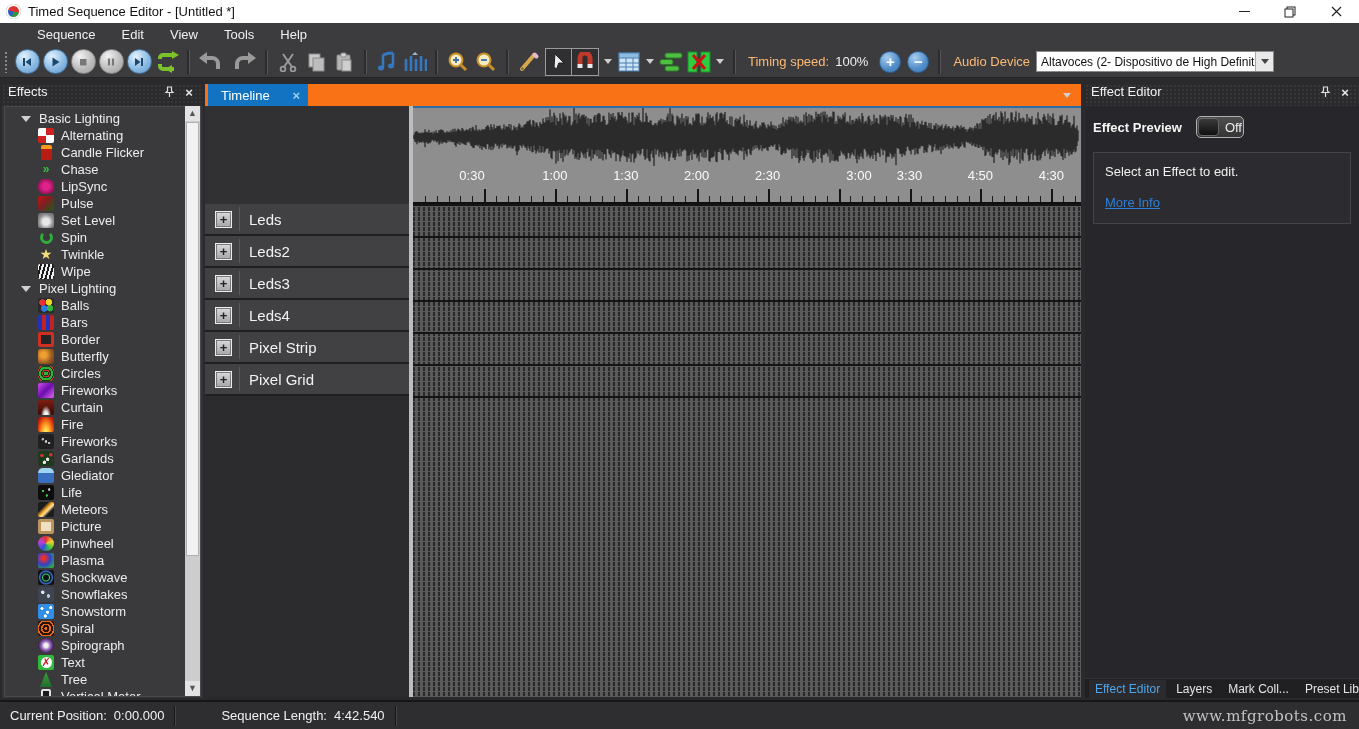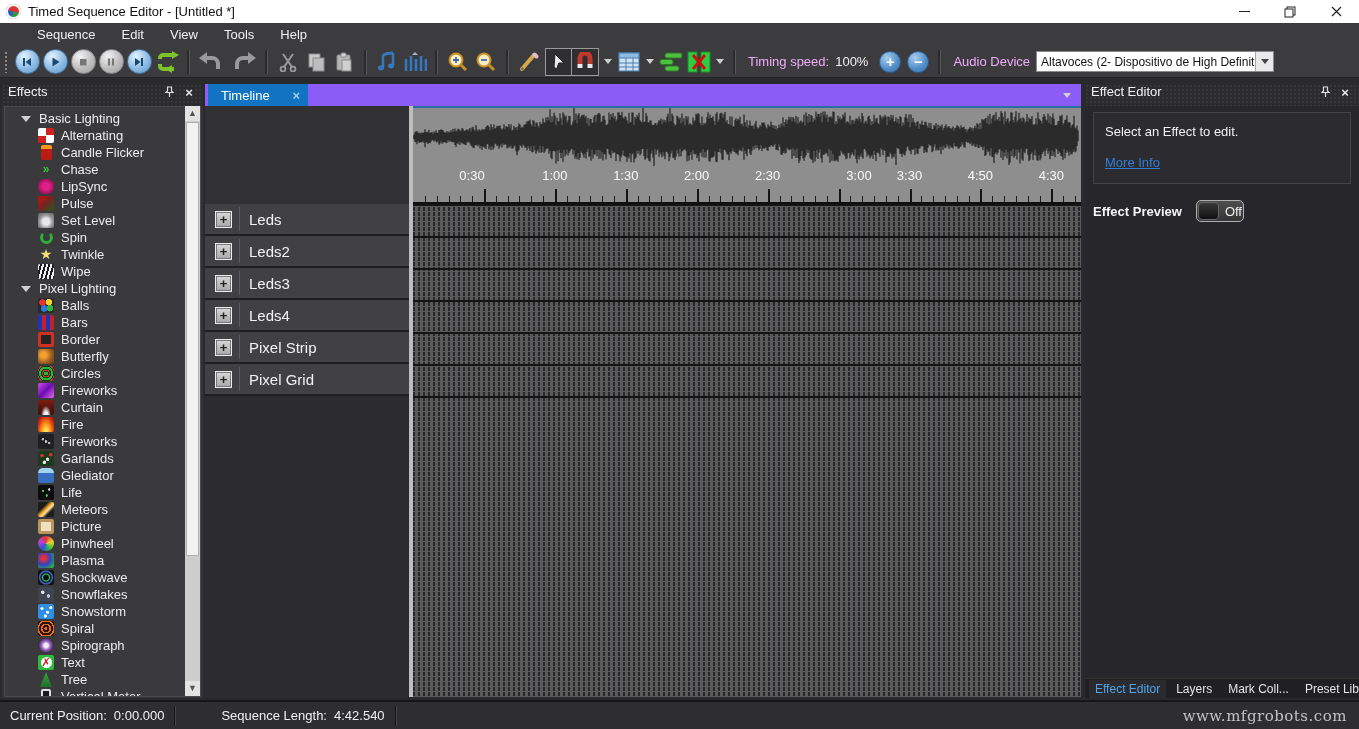--- a/index.html
+++ b/index.html
@@ -21,21 +21,21 @@
   #toolbar-grip{width:5px;height:22px;margin:0 4px 0 2px;background-image:radial-gradient(#8a8a8a 1px,transparent 1.2px);background-size:4px 4px;}
   .tsep{width:2px;height:24px;margin:0 6px;background:#2b2b2e;border-right:1px solid #55555a;}
   .tbtn{width:26px;height:26px;display:flex;align-items:center;justify-content:center;margin:0 1px;flex:none;}
   .cbtn{width:23px;height:23px;border-radius:50%;display:flex;align-items:center;justify-content:center;}
   .cbtn.blue{background:radial-gradient(circle at 35% 28%,#e3f1fc,#8cbbe4 55%,#5e97cb);border:1px solid #46749f;}
   .cbtn.gray{background:radial-gradient(circle at 35% 28%,#f2f2f2,#bdbdbd 55%,#9d9d9d);border:1px solid #8a8a8a;}
   .caret{width:0;height:0;border-left:4px solid transparent;border-right:4px solid transparent;border-top:5px solid #cfcfcf;margin:0 3px;}
   .selgroup{display:flex;border:1px solid #d6d6d6;margin:0 2px;}
   .selgroup .tbtn{margin:0;}
   .selgroup .tbtn.active{background:#2f2f32;outline:1px solid #9a9a9a;}
-  #timing-label,#audio-label{color:#f0abfc;font-size:13px;margin:0 6px;}
+  #timing-label,#audio-label{color:#fdba74;font-size:13px;margin:0 6px;}
   #timing-value{color:#f0f0f0;font-size:13px;margin-right:8px;}
   .pmbtn{width:20px;height:20px;border-radius:50%;background:radial-gradient(circle at 35% 28%,#a8cdee,#4f8cc7 60%,#3e78b4);border:1px solid #2e5f92;color:#fff;font-size:15px;font-weight:bold;display:flex;align-items:center;justify-content:center;margin:0 3px;line-height:1;}
   #audio-select{width:238px;height:21px;background:#fff;border:1px solid #8a8a8a;display:flex;align-items:center;box-sizing:border-box;}
   #audio-value{flex:1;font-size:12px;color:#111;padding:0 4px;white-space:nowrap;overflow:hidden;}
   #audio-dd{width:17px;height:100%;background:#e9e9e9;border-left:1px solid #aaa;display:flex;align-items:center;justify-content:center;}
   #audio-dd .caret{border-top-color:#444;margin:0;}
   
   #fx-panel{left:2px;top:84px;width:201px;height:614px;background:#333336;}
   .pane-header{height:22px;background:#2b2b2e;display:flex;color:#f2f2f2;font-size:13px;padding:0 6px;
      background-image:radial-gradient(rgba(255,255,255,.06) 1px,transparent 1.2px);background-size:4px 4px;}
@@ -83,21 +83,21 @@
   .i-spirograph{border-radius:50%;background:radial-gradient(circle at 50% 50%,#f0f0f0 18%,#9a6ac0 40%,#3a1a4a 72%);}
   .i-text{background:#2fba3d;color:#d01818;font-weight:bold;}
   .i-text::after{content:"✗";font-size:11px;background:#fff;border-radius:50%;width:11px;height:11px;line-height:11px;text-align:center;}
   .i-tree{background:linear-gradient(#3aa03a,#1d6e2a);clip-path:polygon(50% 0,88% 100%,12% 100%);}
   .i-vertical-meter{box-sizing:border-box;width:10px;margin:0 3px;border:2px solid #e0e0e0;background:#1a1a1a;}
   
   #fx-scroll{position:absolute;top:22px;right:3px;width:15px;bottom:2px;background:#cdcdcd;}
   .sb-arrow{position:absolute;left:0;width:15px;height:15px;background:#e3e3e3;color:#555;font-size:9px;text-align:center;line-height:15px;}
   #fx-thumb{position:absolute;left:1px;top:16px;width:13px;height:434px;background:#f2f2f2;border:1px solid #b0b0b0;box-sizing:border-box;}
   
-  #tabstrip{left:205px;top:84px;width:876px;height:22px;background:#8b5cf6;display:flex;align-items:center;}
+  #tabstrip{left:205px;top:84px;width:876px;height:22px;background:#f97316;display:flex;align-items:center;}
   #tab-timeline{width:100px;height:22px;background:#1273c2;margin-left:3px;display:flex;align-items:center;color:#fff;font-size:13px;padding:0 8px 0 13px;box-sizing:border-box;}
   #tab-timeline .tabx{margin-left:auto;color:#9fd0f0;font-weight:bold;font-size:13px;}
   #tabstrip-caret{margin-left:auto;margin-right:10px;}
   #tl-topleft{left:205px;top:106px;width:204px;height:98px;background:#313134;}
   #tl-divider{left:409px;top:106px;width:4px;height:591px;background:#bdbdbd;}
   #waveform{left:413px;top:106px;width:668px;height:60px;background:#8e8e8e;border-top:2px solid #2e6da4;box-sizing:border-box;}
   #ruler{left:413px;top:166px;width:668px;height:38px;background:#8e8e8e;border-bottom:2px solid #101010;box-sizing:border-box;}
   .ruler-label{position:absolute;top:2px;transform:translateX(-50%);color:#fafafa;font-size:13px;}
   .tick-major{position:absolute;bottom:0;width:2px;height:13px;background:#141414;}
   .tick-minor{position:absolute;bottom:0;width:1px;height:6px;background:#1c1c1c;}
@@ -646,31 +646,31 @@
     <span class="ph-title">Effect Editor</span>
     <span class="ph-ico">
         <svg width="11" height="12" viewBox="0 0 11 12">
           <path d="M3.5 1h4v4l1.5 1.5h-7L3.5 5z" fill="none" stroke="#ddd" stroke-width="1.2"></path>
           <path d="M5.5 6.5V11" stroke="#ddd" stroke-width="1.2"></path>
         </svg>
       </span>
     <span class="ph-ico" style="font-size:13px;font-weight:bold;">×</span>
   </div>
   <div id="rp-body">
-    <div id="fx-message">
-      <div class="msg">Select an Effect to edit.</div>
-      <span class="moreinfo">More Info</span>
-    </div>
     <div id="preview-row">
       <span id="preview-label">Effect Preview</span>
       <div id="preview-toggle">
         <span id="toggle-knob"></span>
         <span id="toggle-state">Off</span>
       </div>
     </div>
+    <div id="fx-message">
+      <div class="msg">Select an Effect to edit.</div>
+      <span class="moreinfo">More Info</span>
+    </div>
   </div>
   <div id="rp-tabs">
       <span class="rp-tab active">Effect Editor</span>
       <span class="rp-tab">Layers</span>
       <span class="rp-tab">Mark Coll...</span>
       <span class="rp-tab">Preset Lib...</span>
     </div>
 </div>
 
 <div id="statusbar" class="abs">

